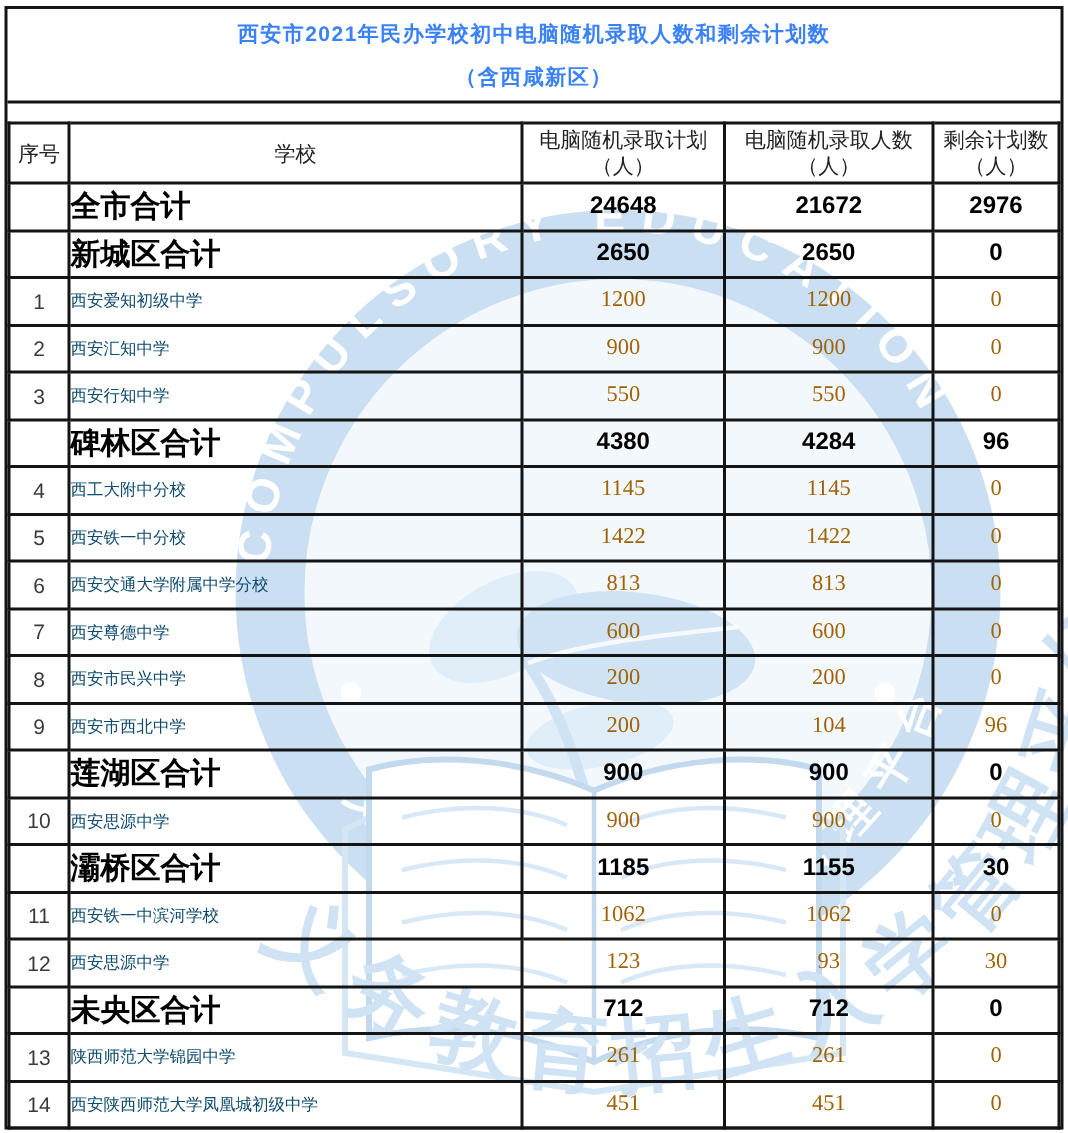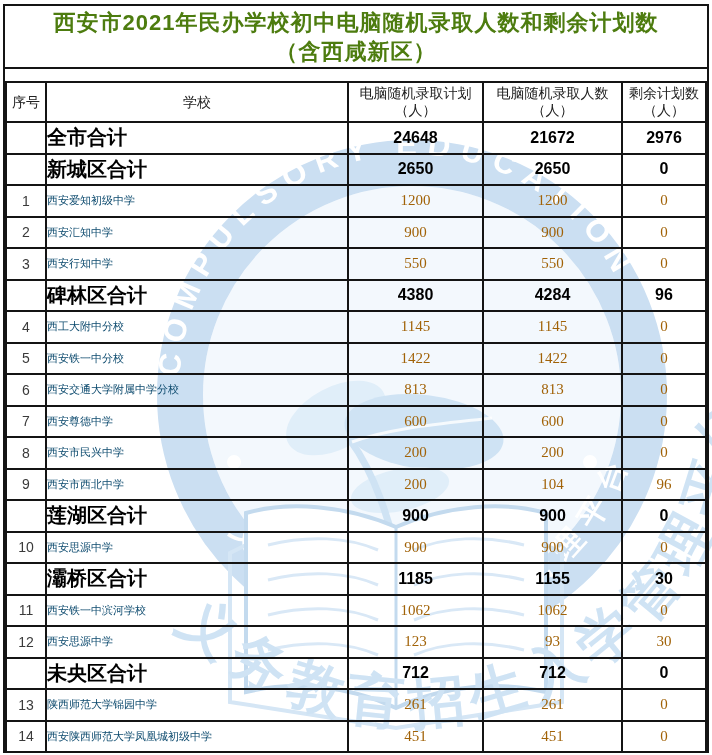--- a/index.html
+++ b/index.html
@@ -11,21 +11,21 @@
   .wm-en{font-size:31px;font-weight:700;fill:#ffffff;letter-spacing:10px;font-family:"Liberation Sans",sans-serif;}
   .wm-cn-small{font-size:30px;font-weight:700;fill:#ffffff;letter-spacing:12px;}
   .wm-cn-big{font-size:56px;font-weight:700;fill:#cfe3f4;letter-spacing:9px;}
   .frame{
     position:absolute;left:3px;top:4px;width:702px;bottom:2px;
     border:2px solid #141414;
   }
   .title-block{
     height:61px;border-bottom:2px solid #141414;
     display:flex;flex-direction:column;justify-content:center;align-items:center;
-    text-align:center;font-weight:700;font-size:22px;line-height:29px;color:#4d7c0f;
+    text-align:center;font-weight:700;font-size:14px;line-height:29px;color:#3b82f6;
     letter-spacing:1px;
   }
   table.tbl{
     width:100%;border-collapse:collapse;table-layout:fixed;background:transparent;margin-top:12px;
   }
   .tbl th,.tbl td{border:2px solid #141414;padding:0;background:transparent;}
   .tbl th{
     font-weight:400;font-size:14px;line-height:17px;text-align:center;
     white-space:pre-line;height:38px;color:#222;
   }

